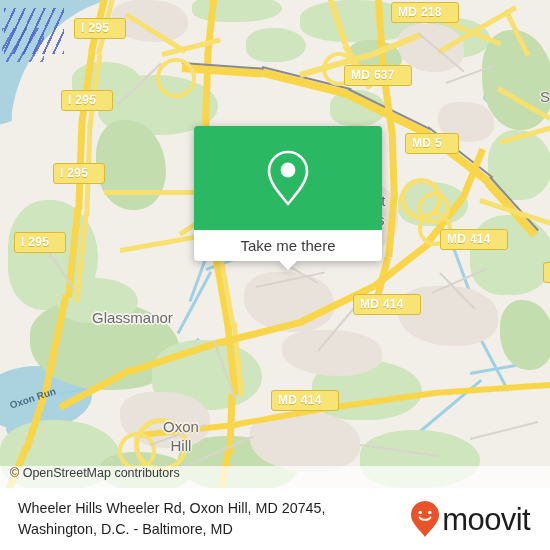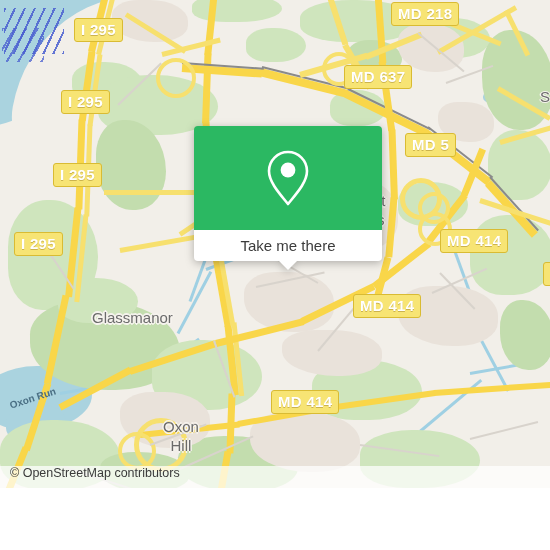--- a/index.html
+++ b/index.html
@@ -85,24 +85,24 @@
     transform-origin: 0 50%;
   }
 
   
   .shield {
     position: absolute;
     background: #f7e474;
     border: 1.5px solid #d9bb33;
     border-radius: 3px;
     color: #ffffff;
-    font-size: 15px;
+    font-size: 12px;
     font-weight: bold;
     line-height: 1;
-    padding: 3px 6px 4px 6px;
+    padding: 3px 16px 4px 6px;
     white-space: nowrap;
     text-shadow: 0 1px 0 rgba(120,90,10,.35);
     letter-spacing: .3px;
   }
 
   
   .place {
     position: absolute;
     color: #6b6b6b;
     font-size: 15px;
@@ -436,14 +436,29 @@
         <span>Take me there</span>
       </div>
       <div class="callout-tail"></div>
     </div>
 
     <div class="attribution">
       <span>© OpenStreetMap contributors</span>
     </div>
   </div>
 
+  <div class="footer">
+    <div class="footer-text">Wheeler Hills Wheeler Rd, Oxon Hill, MD 20745,
+Washington, D.C. - Baltimore, MD</div>
+    <div class="brand">
+      <span style="display:block;line-height:0;">
+        <svg width="30" height="38" viewBox="0 0 30 38" xmlns="http://www.w3.org/2000/svg">
+          <path d="M15 1 C7.3 1 1 7.3 1 15 C1 23 9 29 15 37 C21 29 29 23 29 15 C29 7.3 22.7 1 15 1 Z" fill="#e8532a"></path>
+          <circle cx="10.2" cy="12.6" r="1.75" fill="#ffffff"></circle>
+          <circle cx="19.8" cy="12.6" r="1.75" fill="#ffffff"></circle>
+          <path d="M9.6 17.4 C11.6 20.6 18.4 20.6 20.4 17.4" stroke="#ffffff" stroke-width="1.9" fill="none" stroke-linecap="round"></path>
+        </svg>
+      </span>
+      <span class="brand-word">moovit</span>
+    </div>
+  </div>
 
 </div>
 
 </body></html>

